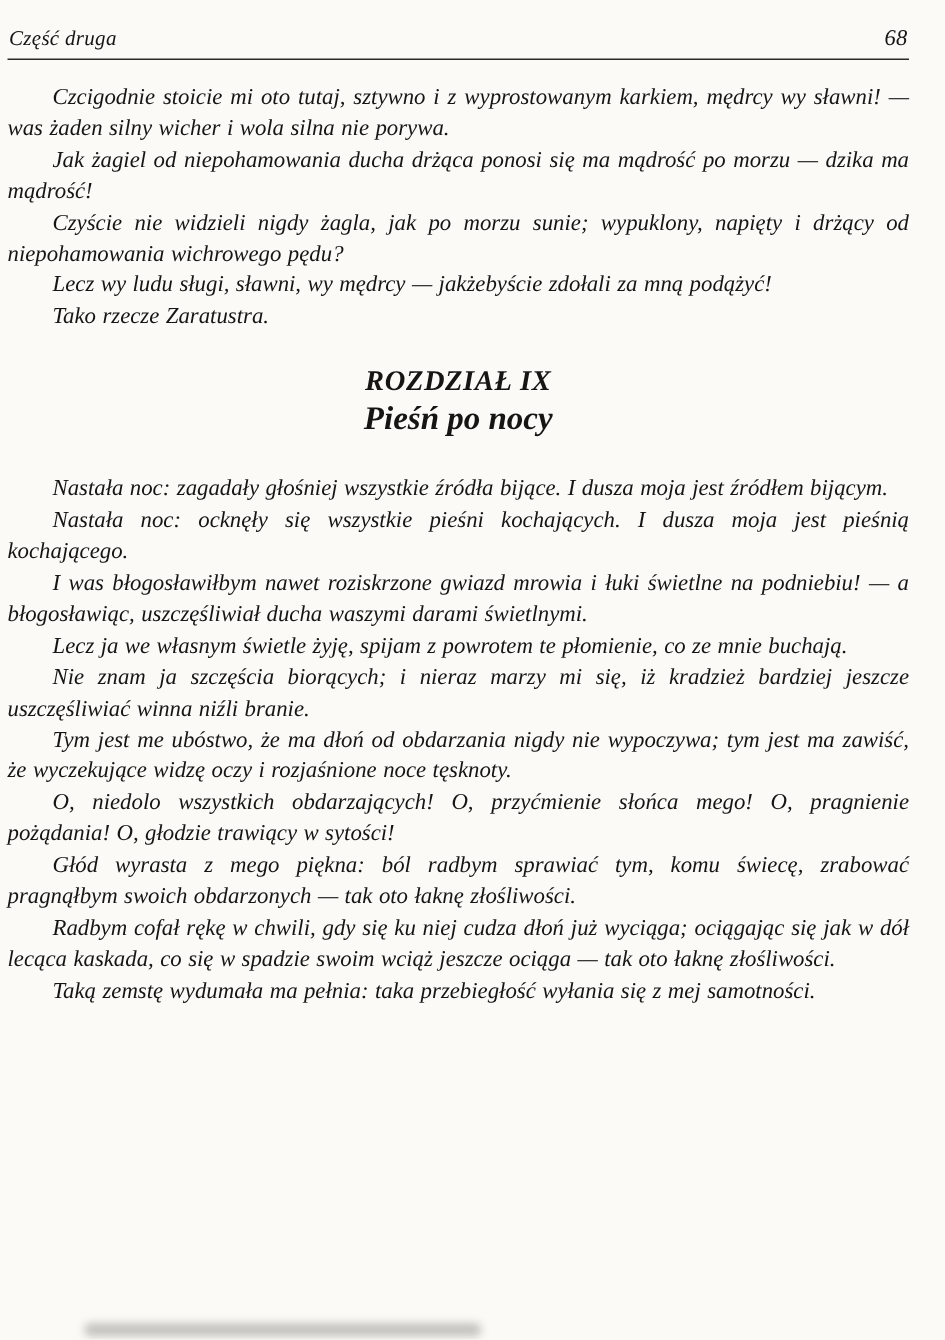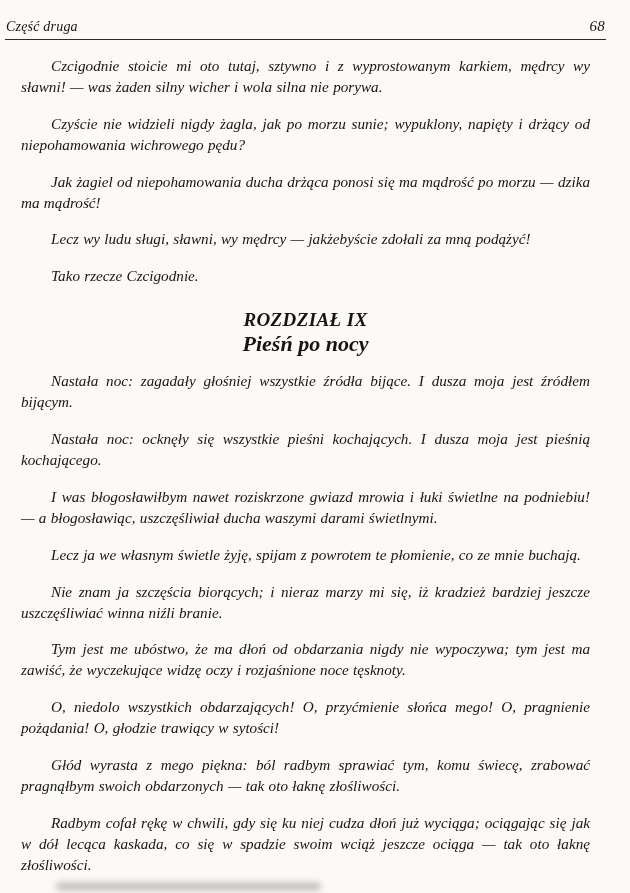--- a/index.html
+++ b/index.html
@@ -30,30 +30,30 @@
     }
     .running-header .page-no {
       font-size: 15px;
     }
     .header-rule {
       border: 0;
       border-top: 1.6px solid #2b2a28;
       margin: 0 0 15px 0;
     }
     .para {
-      margin: 16px;
+      margin: 0;
       text-align: justify;
       text-indent: 30px;
       font-size: 15.2px;
       line-height: 20.9px;
       word-spacing: 0.5px;
     }
     .chapter-head {
       text-align: center;
-      margin: 21px 0 15px 0;
+      margin: 21px 0 26px 0;
     }
     .chapter-head .chapter-number {
       font-weight: bold;
       font-size: 19px;
       letter-spacing: 0.4px;
       line-height: 24px;
     }
     .chapter-head .chapter-title {
       font-weight: bold;
       font-size: 22px;
@@ -76,24 +76,24 @@
 
 <div class="page">
 
   <div class="running-header">
     <span class="section">Część druga</span>
     <span class="page-no">68</span>
   </div>
   <hr class="header-rule">
 
   <p class="para">Czcigodnie stoicie mi oto tutaj, sztywno i z wyprostowanym karkiem, mędrcy wy sławni! — was żaden silny wicher i wola silna nie porywa.</p>
+  <p class="para">Jak żagiel od niepohamowania ducha drżąca ponosi się ma mądrość po morzu — dzika ma mądrość!</p>
   <p class="para">Czyście nie widzieli nigdy żagla, jak po morzu sunie; wypuklony, napięty i drżący od niepohamowania wichrowego pędu?</p>
-  <p class="para">Jak żagiel od niepohamowania ducha drżąca ponosi się ma mądrość po morzu — dzika ma mądrość!</p>
   <p class="para">Lecz wy ludu sługi, sławni, wy mędrcy — jakżebyście zdołali za mną podążyć!</p>
-  <p class="para">Tako rzecze Czcigodnie.</p>
+  <p class="para">Tako rzecze Zaratustra.</p>
 
   <div class="chapter-head">
     <div class="chapter-number">ROZDZIAŁ IX</div>
     <div class="chapter-title">Pieśń po nocy</div>
   </div>
 
   <p class="para">Nastała noc: zagadały głośniej wszystkie źródła bijące. I dusza moja jest źródłem bijącym.</p>
   <p class="para">Nastała noc: ocknęły się wszystkie pieśni kochających. I dusza moja jest pieśnią kochającego.</p>
   <p class="para">I was błogosławiłbym nawet roziskrzone gwiazd mrowia i łuki świetlne na podniebiu! — a błogosławiąc, uszczęśliwiał ducha waszymi darami świetlnymi.</p>
   <p class="para">Lecz ja we własnym świetle żyję, spijam z powrotem te płomienie, co ze mnie buchają.</p>

